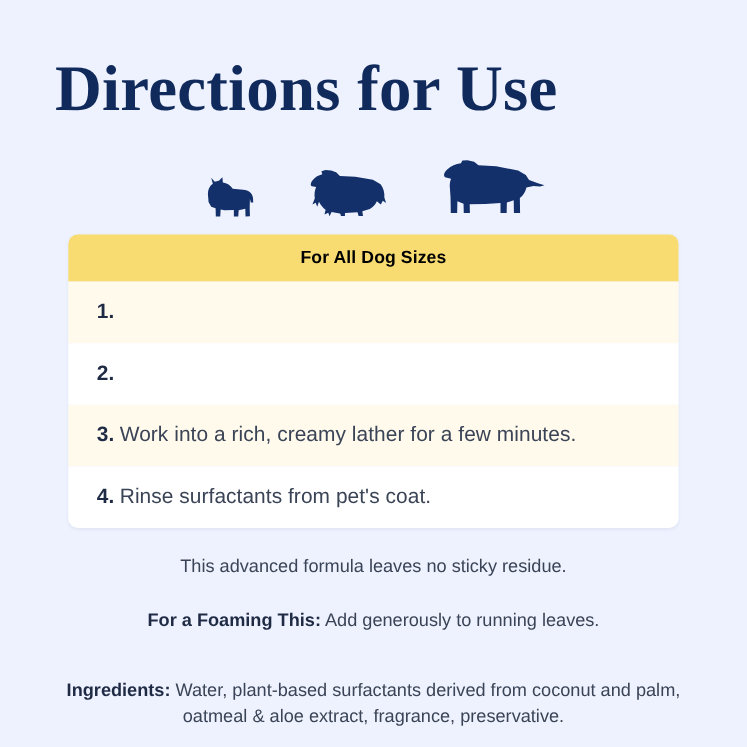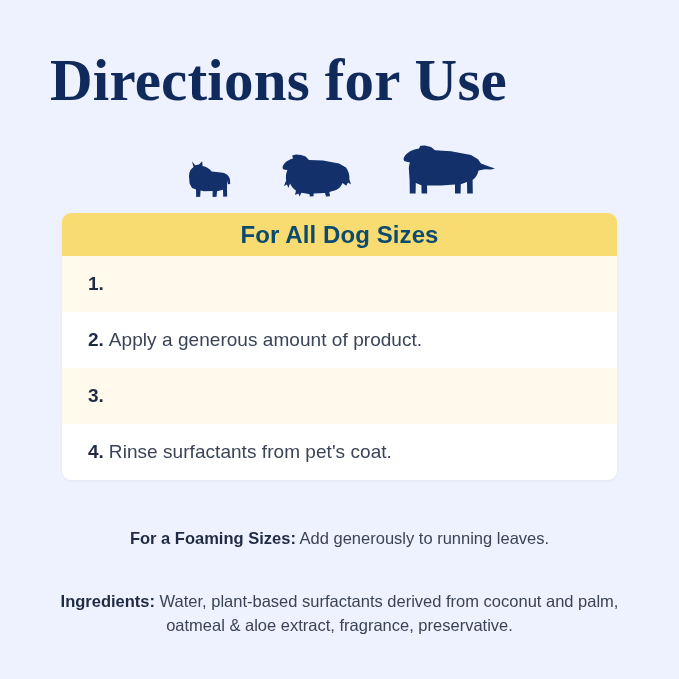--- a/index.html
+++ b/index.html
@@ -60,22 +60,22 @@
     border-radius: 9px;
     overflow: hidden;
     box-shadow: 0 1px 3px rgba(30, 45, 95, 0.06);
   }
   .card-header {
     background: #f8dc72;
     height: 43px;
     display: flex;
     align-items: center;
     justify-content: center;
-    color: #0c4a6e;
-    font-size: 24px;
+    color: #000000;
+    font-size: 16px;
     font-weight: 600;
     letter-spacing: 0.1px;
   }
   .step-row {
     height: 56px;
     display: flex;
     align-items: center;
     padding-left: 26px;
     box-sizing: border-box;
   }
@@ -182,39 +182,40 @@
   <div class="card">
 
     <div class="card-header">For All Dog Sizes</div>
 
     <div class="step-row alt">
       <span class="step-num">1.</span>
     </div>
 
     <div class="step-row plain">
       <span class="step-num">2.</span>
-      <span class="step-text">Apply a generous amount of product.</span>
     </div>
 
     <div class="step-row alt">
       <span class="step-num">3.</span>
+      <span class="step-text">Work into a rich, creamy lather for a few minutes.</span>
     </div>
 
     <div class="step-row plain">
       <span class="step-num">4.</span>
       <span class="step-text">Rinse surfactants from pet's coat.</span>
     </div>
 
   </div>
 
   <div class="notes">
 
+    <div class="note-line note-residue">This advanced formula leaves no sticky residue.</div>
 
     <div class="note-line note-foaming">
-      <span class="note-strong">For a Foaming Sizes:</span><span> Add generously to running leaves.</span>
+      <span class="note-strong">For a Foaming This:</span><span> Add generously to running leaves.</span>
     </div>
 
     <div class="note-line note-ingredients">
       <span class="note-strong">Ingredients:</span><span> Water, plant-based surfactants derived from coconut and palm, oatmeal &amp; aloe extract, fragrance, preservative.</span>
     </div>
 
   </div>
 
 </div>
 

